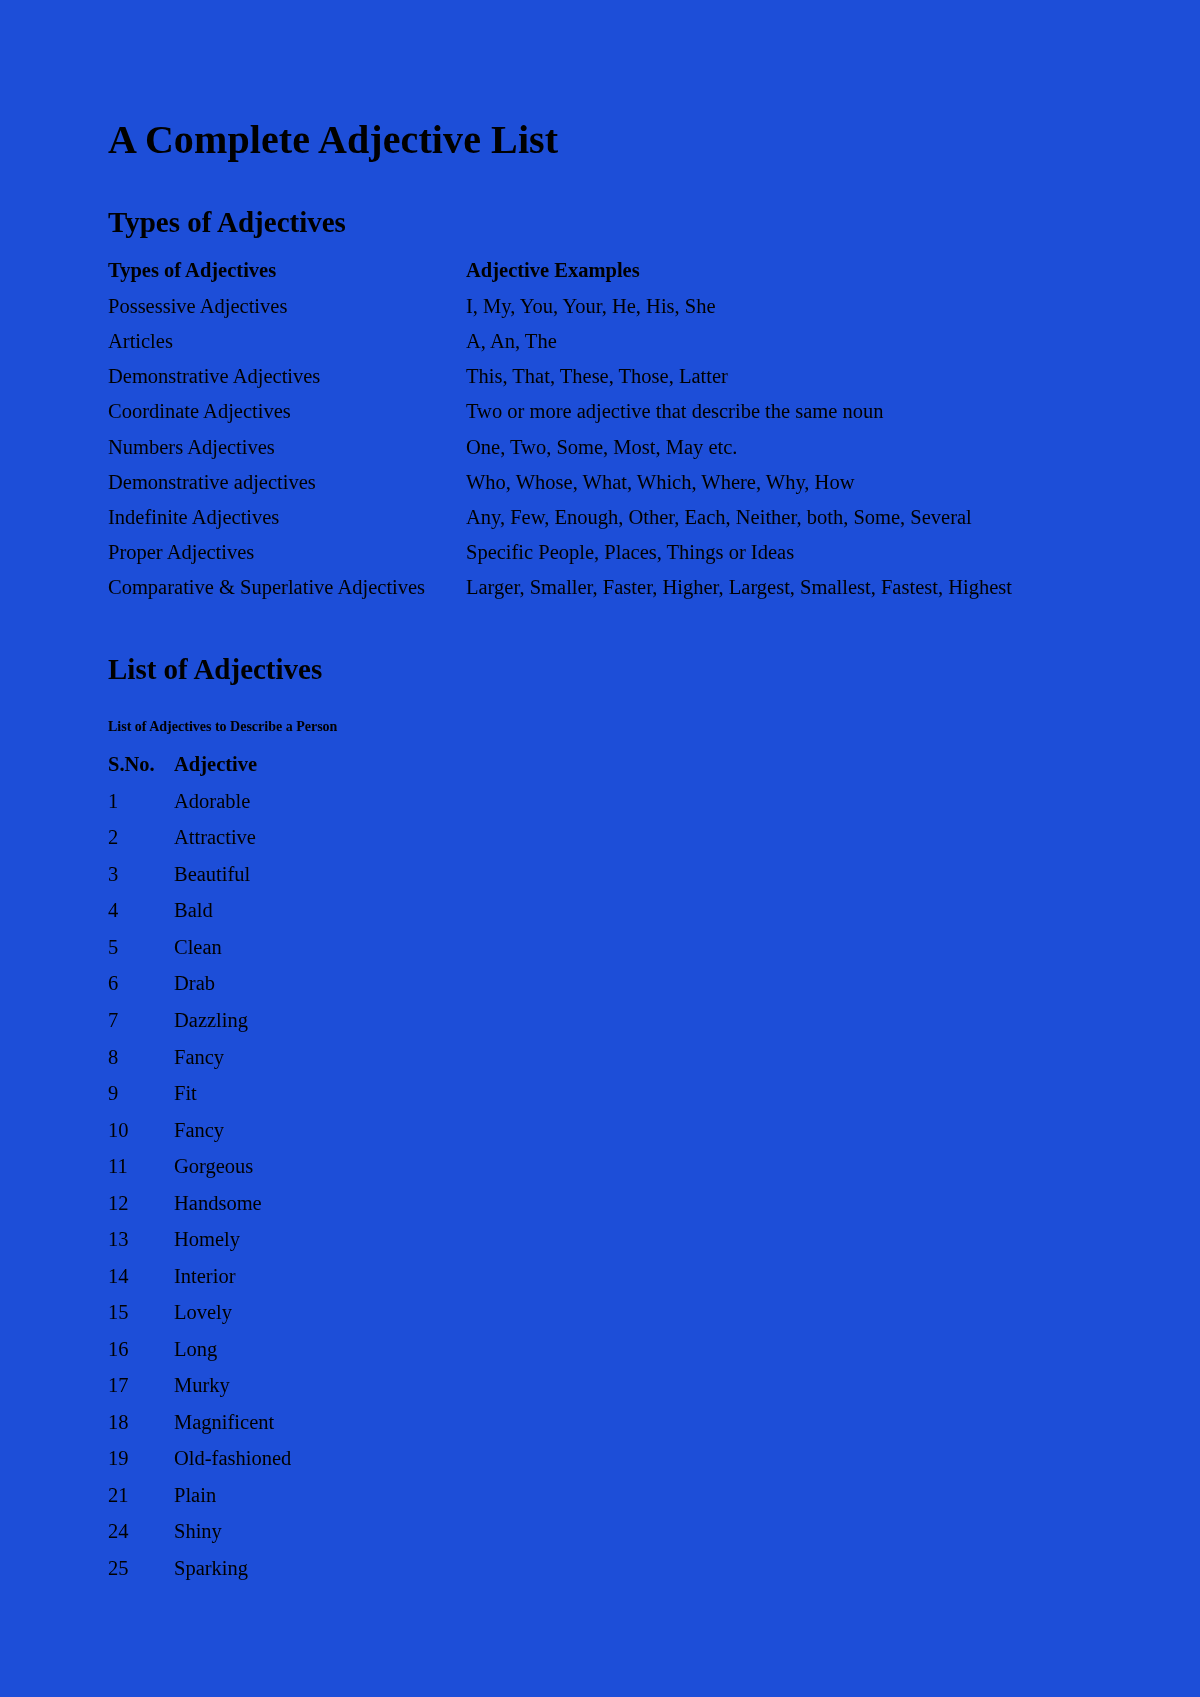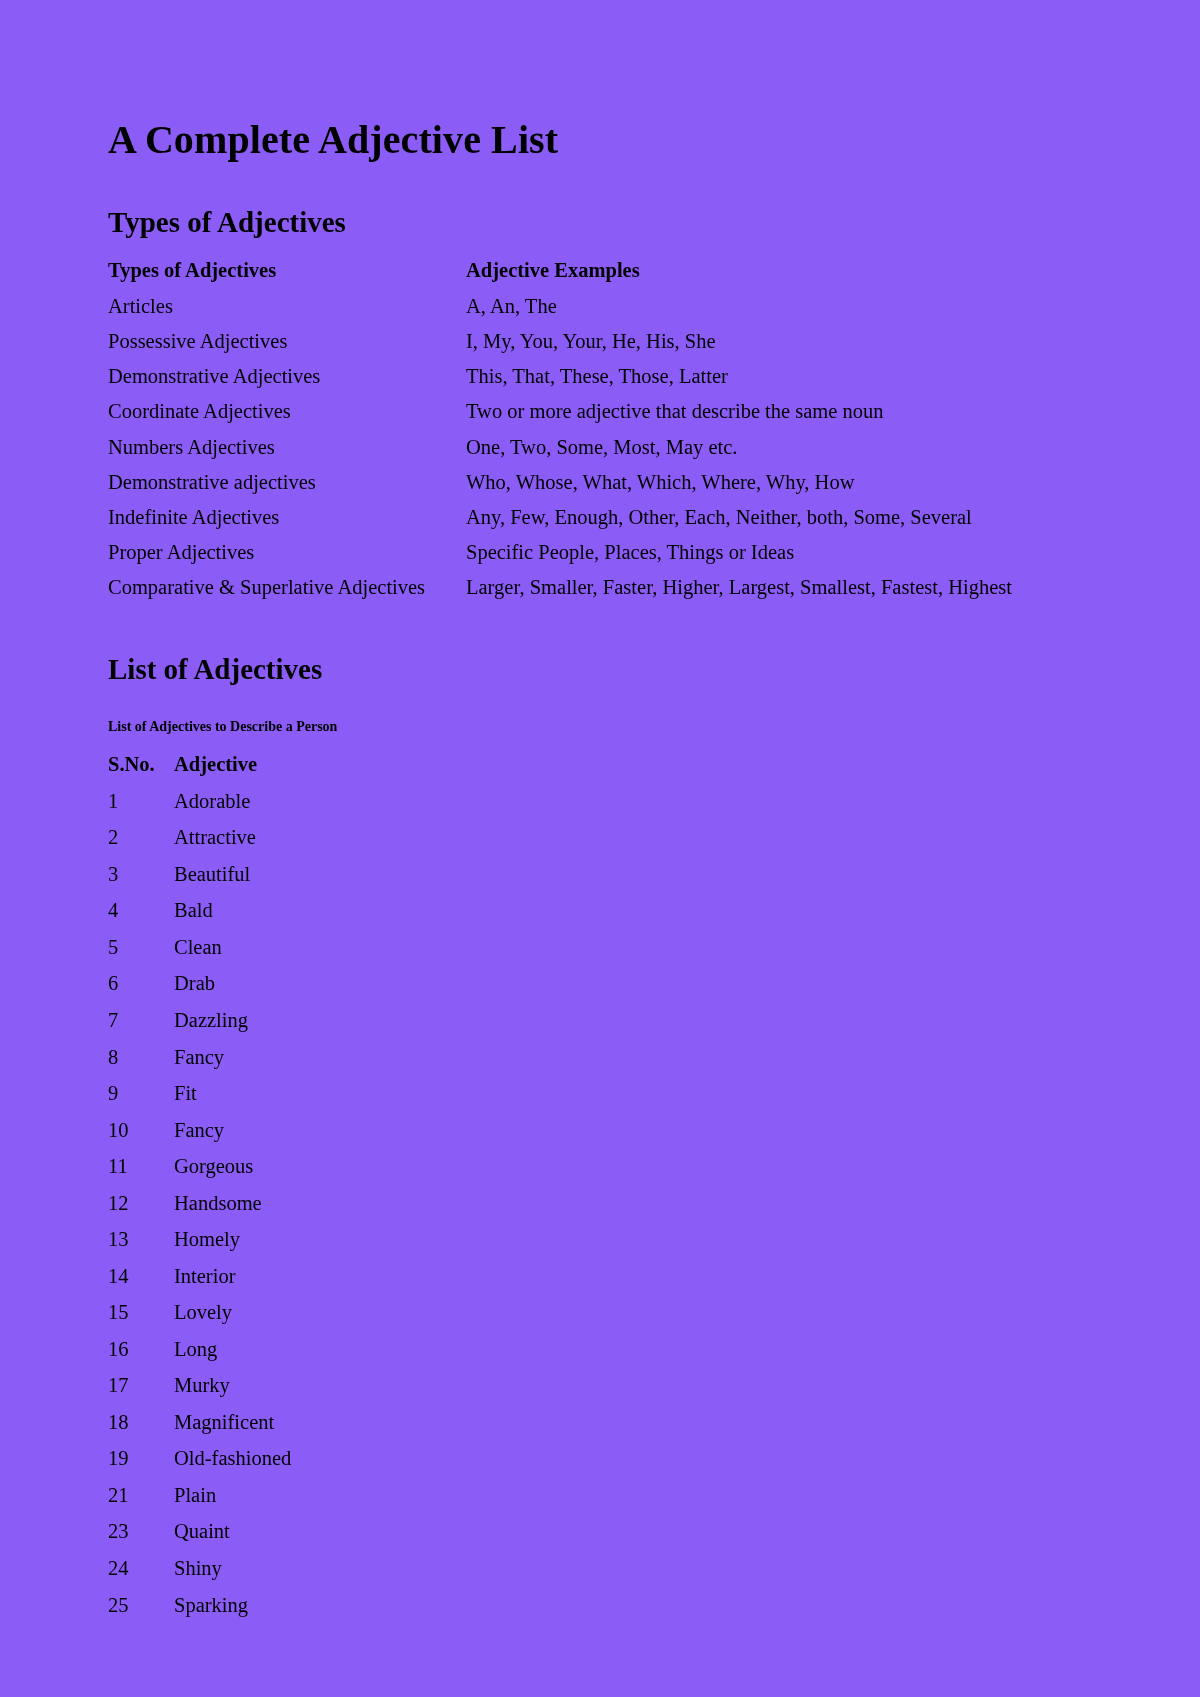--- a/index.html
+++ b/index.html
@@ -9,21 +9,21 @@
   }
   body {
     font-family: "Liberation Serif", "DejaVu Serif", serif;
     color: #000000;
     -webkit-font-smoothing: antialiased;
   }
   .page {
     position: relative;
     width: 1200px;
     height: 1697px;
-    background: #8b5cf6;
+    background: #1d4ed8;
     box-sizing: border-box;
     padding: 118px 108px 0 108px;
     overflow: hidden;
   }
   .doc-title {
     font-size: 40px;
     font-weight: bold;
     line-height: 1.1;
     margin: 0 0 0 0;
     letter-spacing: 0.1px;
@@ -88,28 +88,28 @@
 
   <table class="types-table">
     <thead>
       <tr>
         <th class="col-type">Types of Adjectives</th>
         <th class="col-ex">Adjective Examples</th>
       </tr>
     </thead>
     <tbody>
       <tr>
+        <td class="col-type">Possessive Adjectives</td>
+        <td class="col-ex">I, My, You, Your, He, His, She</td>
+      </tr>
+      <tr>
         <td class="col-type">Articles</td>
         <td class="col-ex">A, An, The</td>
       </tr>
       <tr>
-        <td class="col-type">Possessive Adjectives</td>
-        <td class="col-ex">I, My, You, Your, He, His, She</td>
-      </tr>
-      <tr>
         <td class="col-type">Demonstrative Adjectives</td>
         <td class="col-ex">This, That, These, Those, Latter</td>
       </tr>
       <tr>
         <td class="col-type">Coordinate Adjectives</td>
         <td class="col-ex">Two or more adjective that describe the same noun</td>
       </tr>
       <tr>
         <td class="col-type">Numbers Adjectives</td>
         <td class="col-ex">One, Two, Some, Most, May etc.</td>
@@ -219,24 +219,20 @@
       </tr>
       <tr>
         <td class="col-sno">19</td>
         <td class="col-adj">Old-fashioned</td>
       </tr>
       <tr>
         <td class="col-sno">21</td>
         <td class="col-adj">Plain</td>
       </tr>
       <tr>
-        <td class="col-sno">23</td>
-        <td class="col-adj">Quaint</td>
-      </tr>
-      <tr>
         <td class="col-sno">24</td>
         <td class="col-adj">Shiny</td>
       </tr>
       <tr>
         <td class="col-sno">25</td>
         <td class="col-adj">Sparking</td>
       </tr>
     </tbody>
   </table>
 

